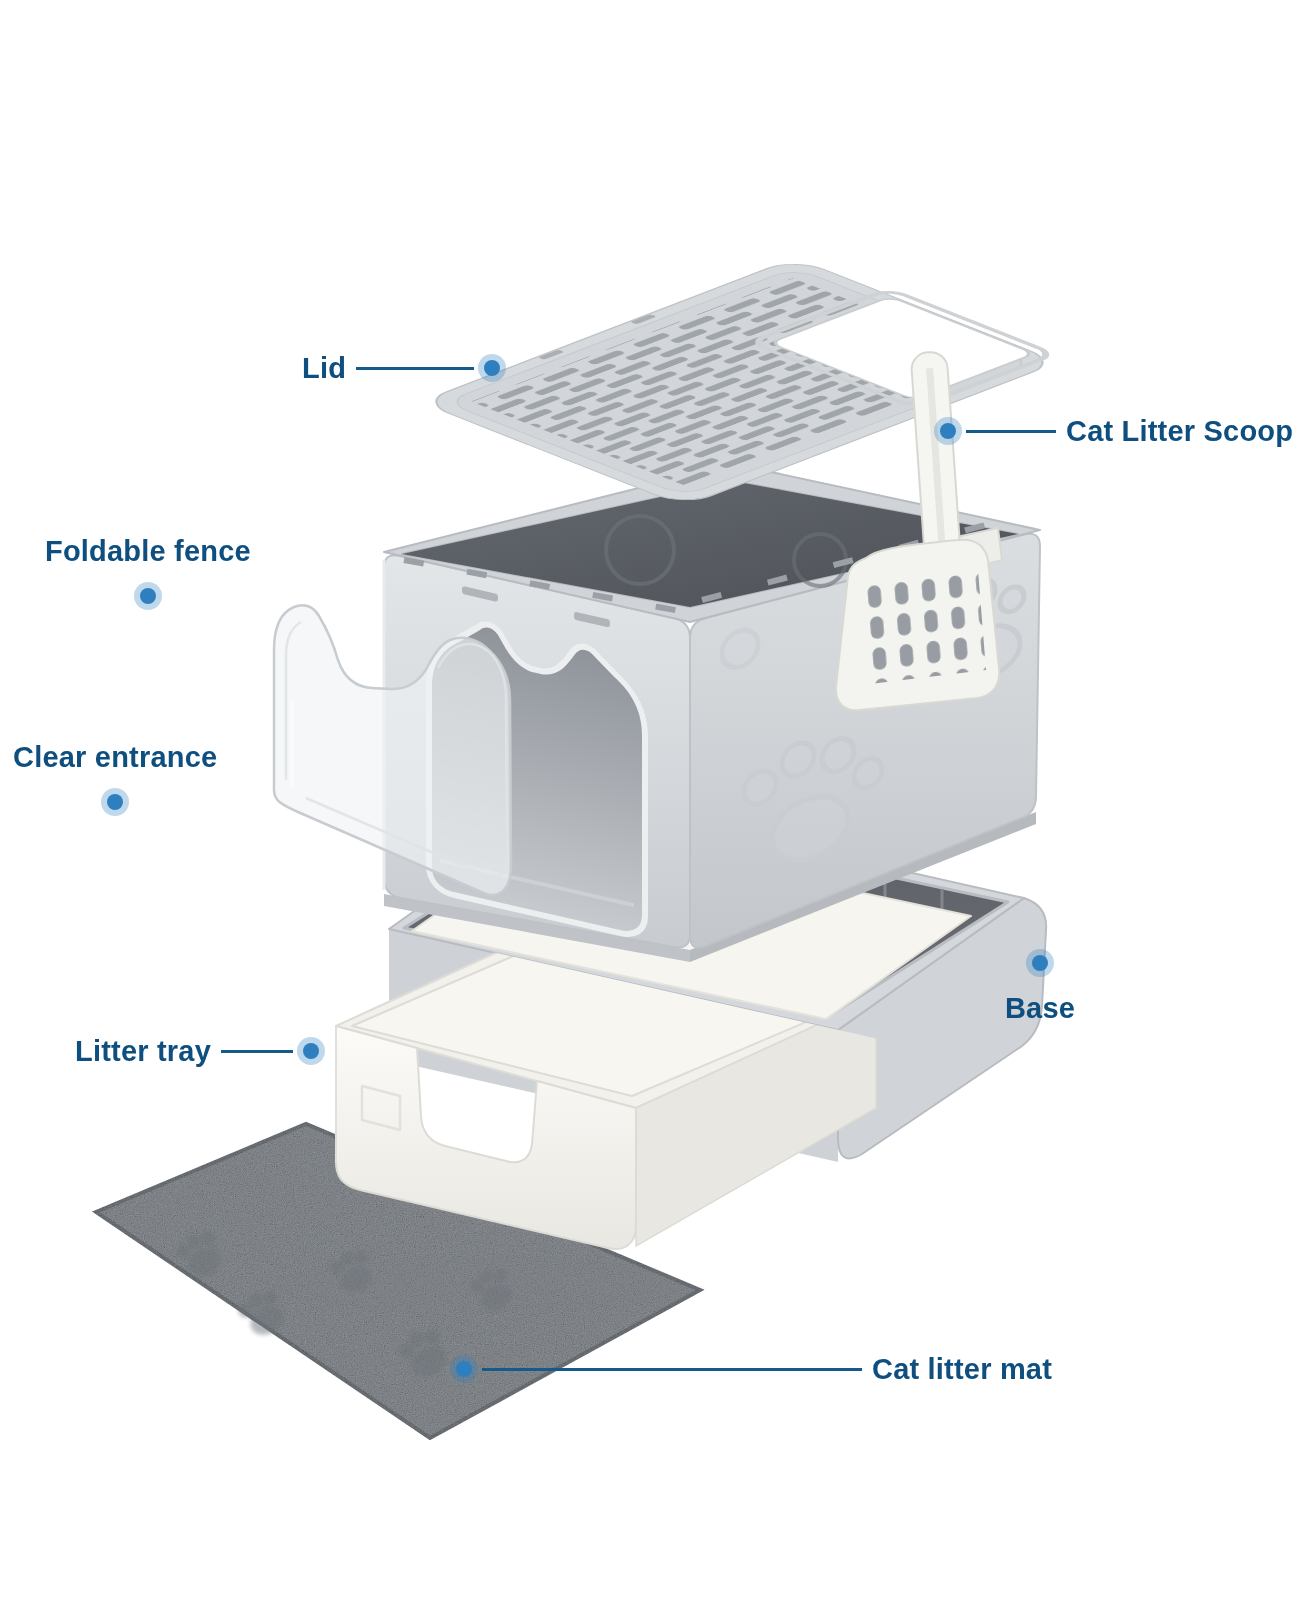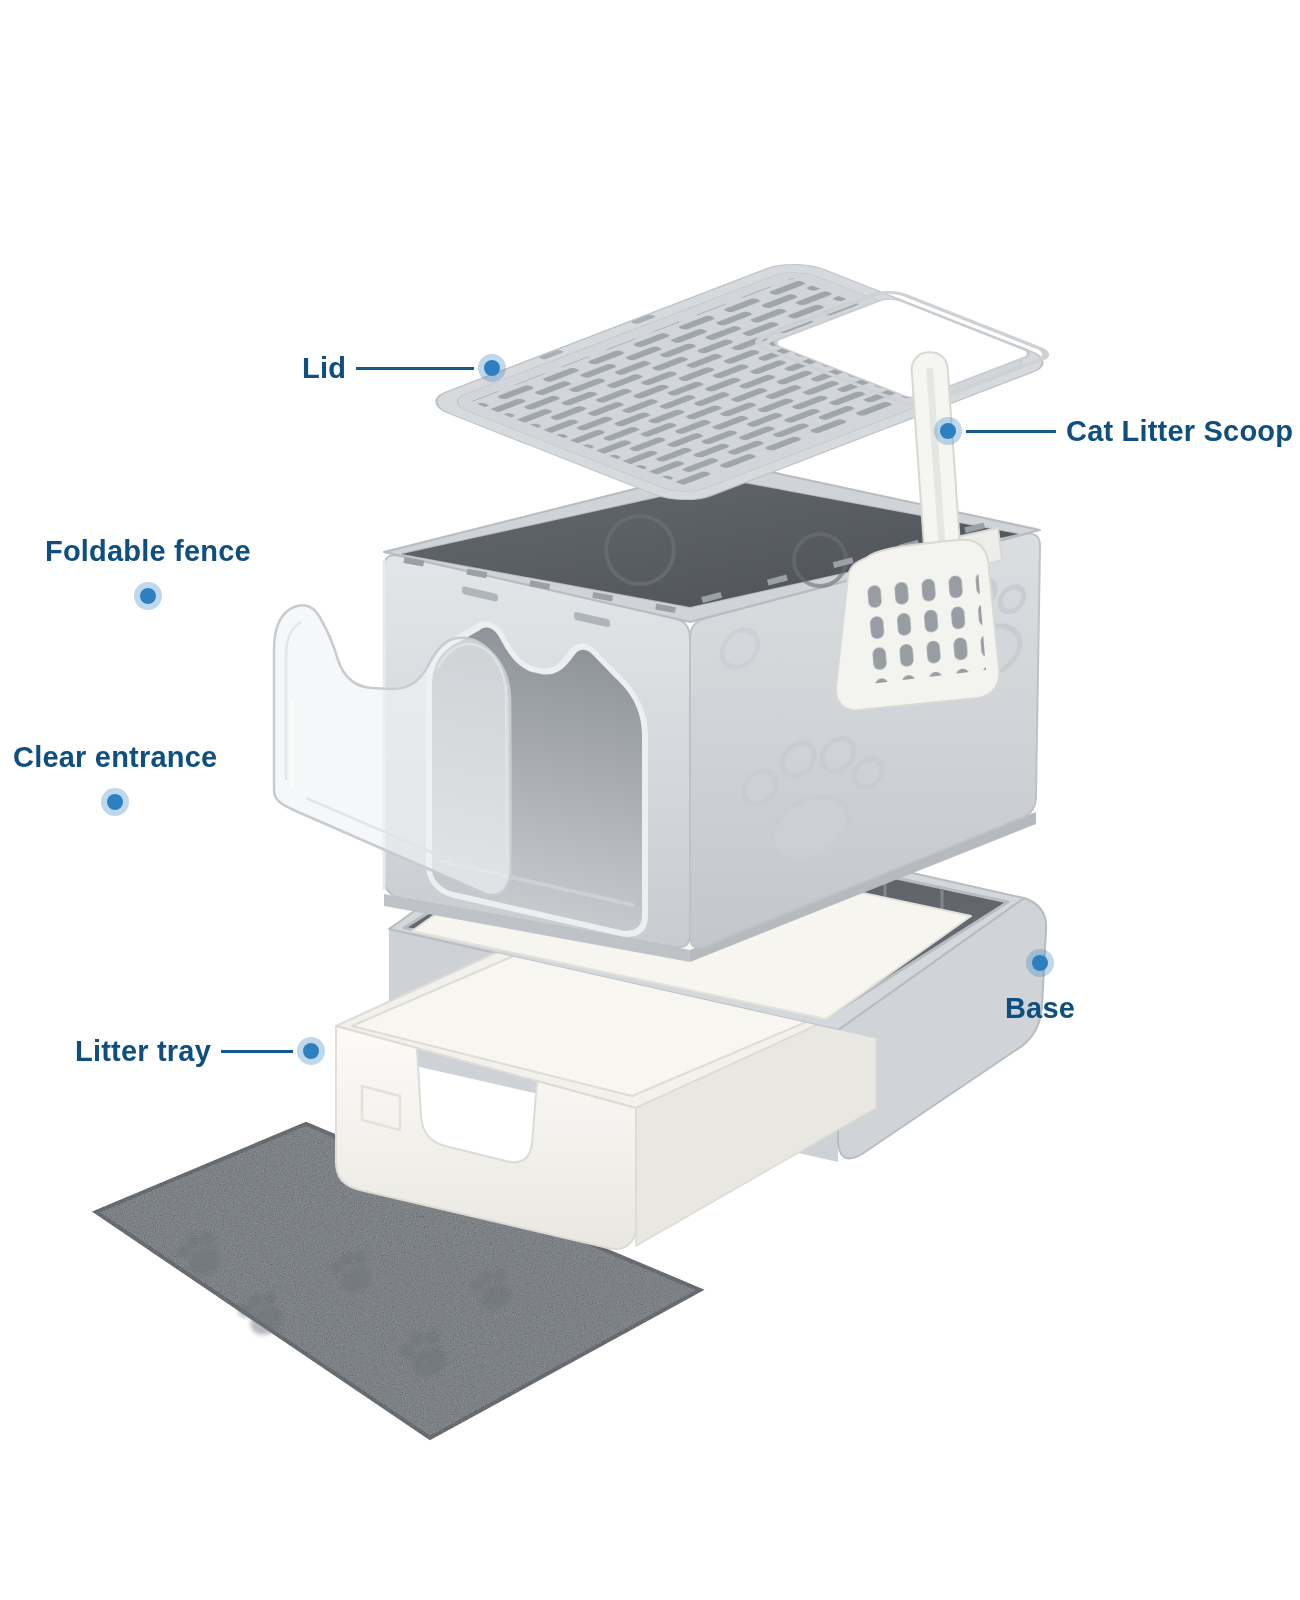--- a/index.html
+++ b/index.html
@@ -255,14 +255,19 @@
     <span class="co-line" style="width:88px"></span>
     <span class="co-label">Base</span>
   </div>
 
   <div class="callout" style="left:75px;top:1034px;">
     <span class="co-label">Litter tray</span>
     <span class="co-line" style="width:72px"></span>
     <span class="co-dot"></span>
   </div>
 
+  <div class="callout" style="left:456px;top:1352px;">
+    <span class="co-dot"></span>
+    <span class="co-line" style="width:380px"></span>
+    <span class="co-label">Cat litter mat</span>
+  </div>
 
 </div>
 
 </body></html>

